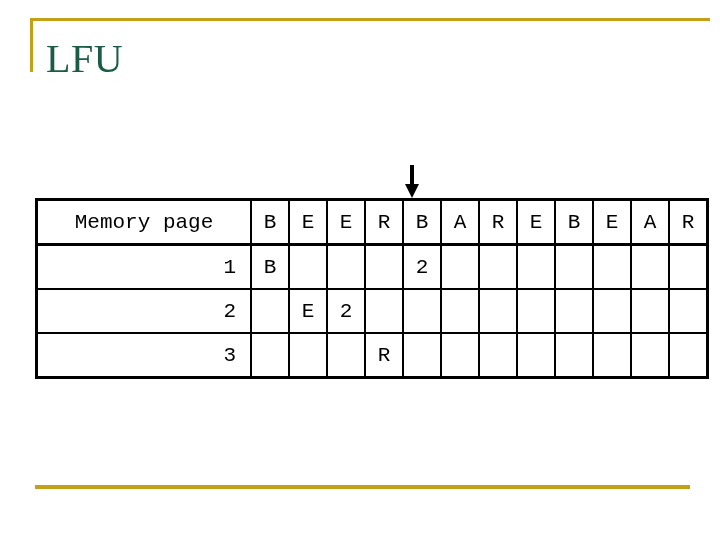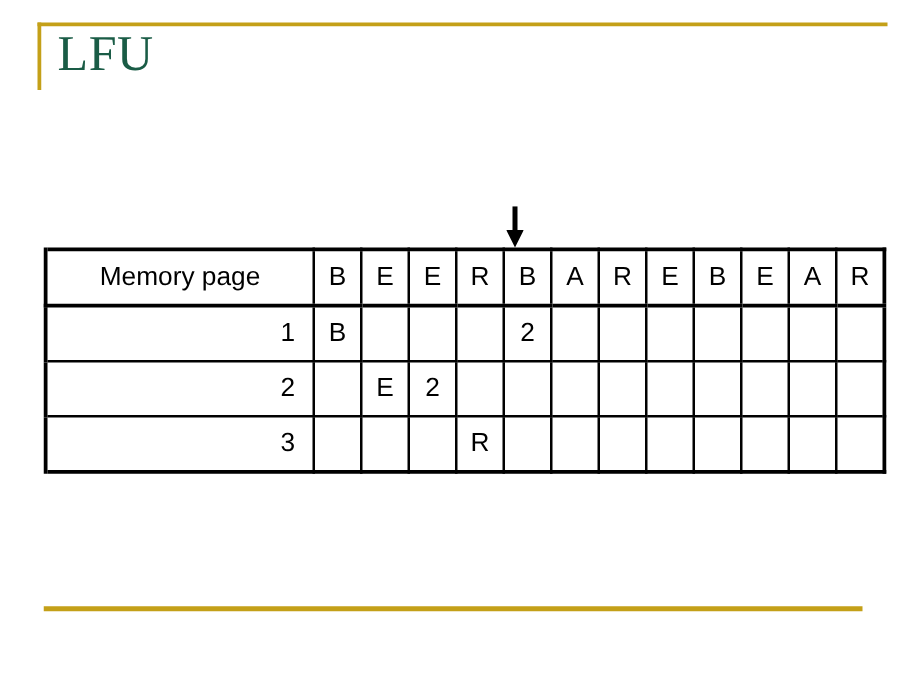--- a/index.html
+++ b/index.html
@@ -38,21 +38,21 @@
     top: 485px;
     width: 655px;
     height: 4px;
     background: #c4a018;
   }
 
   
   #slide-title {
     position: absolute;
     left: 46px;
-    top: 20px;
+    top: 36px;
     font-family: "Liberation Serif", serif;
     font-size: 40px;
     line-height: 46px;
     color: #1a5c46;
     letter-spacing: 0.5px;
     white-space: nowrap;
   }
 
   
   #request-pointer {
@@ -72,21 +72,21 @@
     border-collapse: collapse;
     table-layout: fixed;
     border: 3px solid #000000;
   }
   #trace-table td {
     border: 2px solid #000000;
     height: 42px;
     padding: 0;
     text-align: center;
     vertical-align: middle;
-    font-family: Liberation Sans, sans-serif;
+    font-family: Liberation Mono, monospace;
     font-size: 21px;
     color: #000000;
     background: #ffffff;
     overflow: hidden;
   }
   #trace-table td.rowhead {
     width: 212px;
     text-align: right;
     padding-right: 14px;
     border-left: 3px solid #000000;

